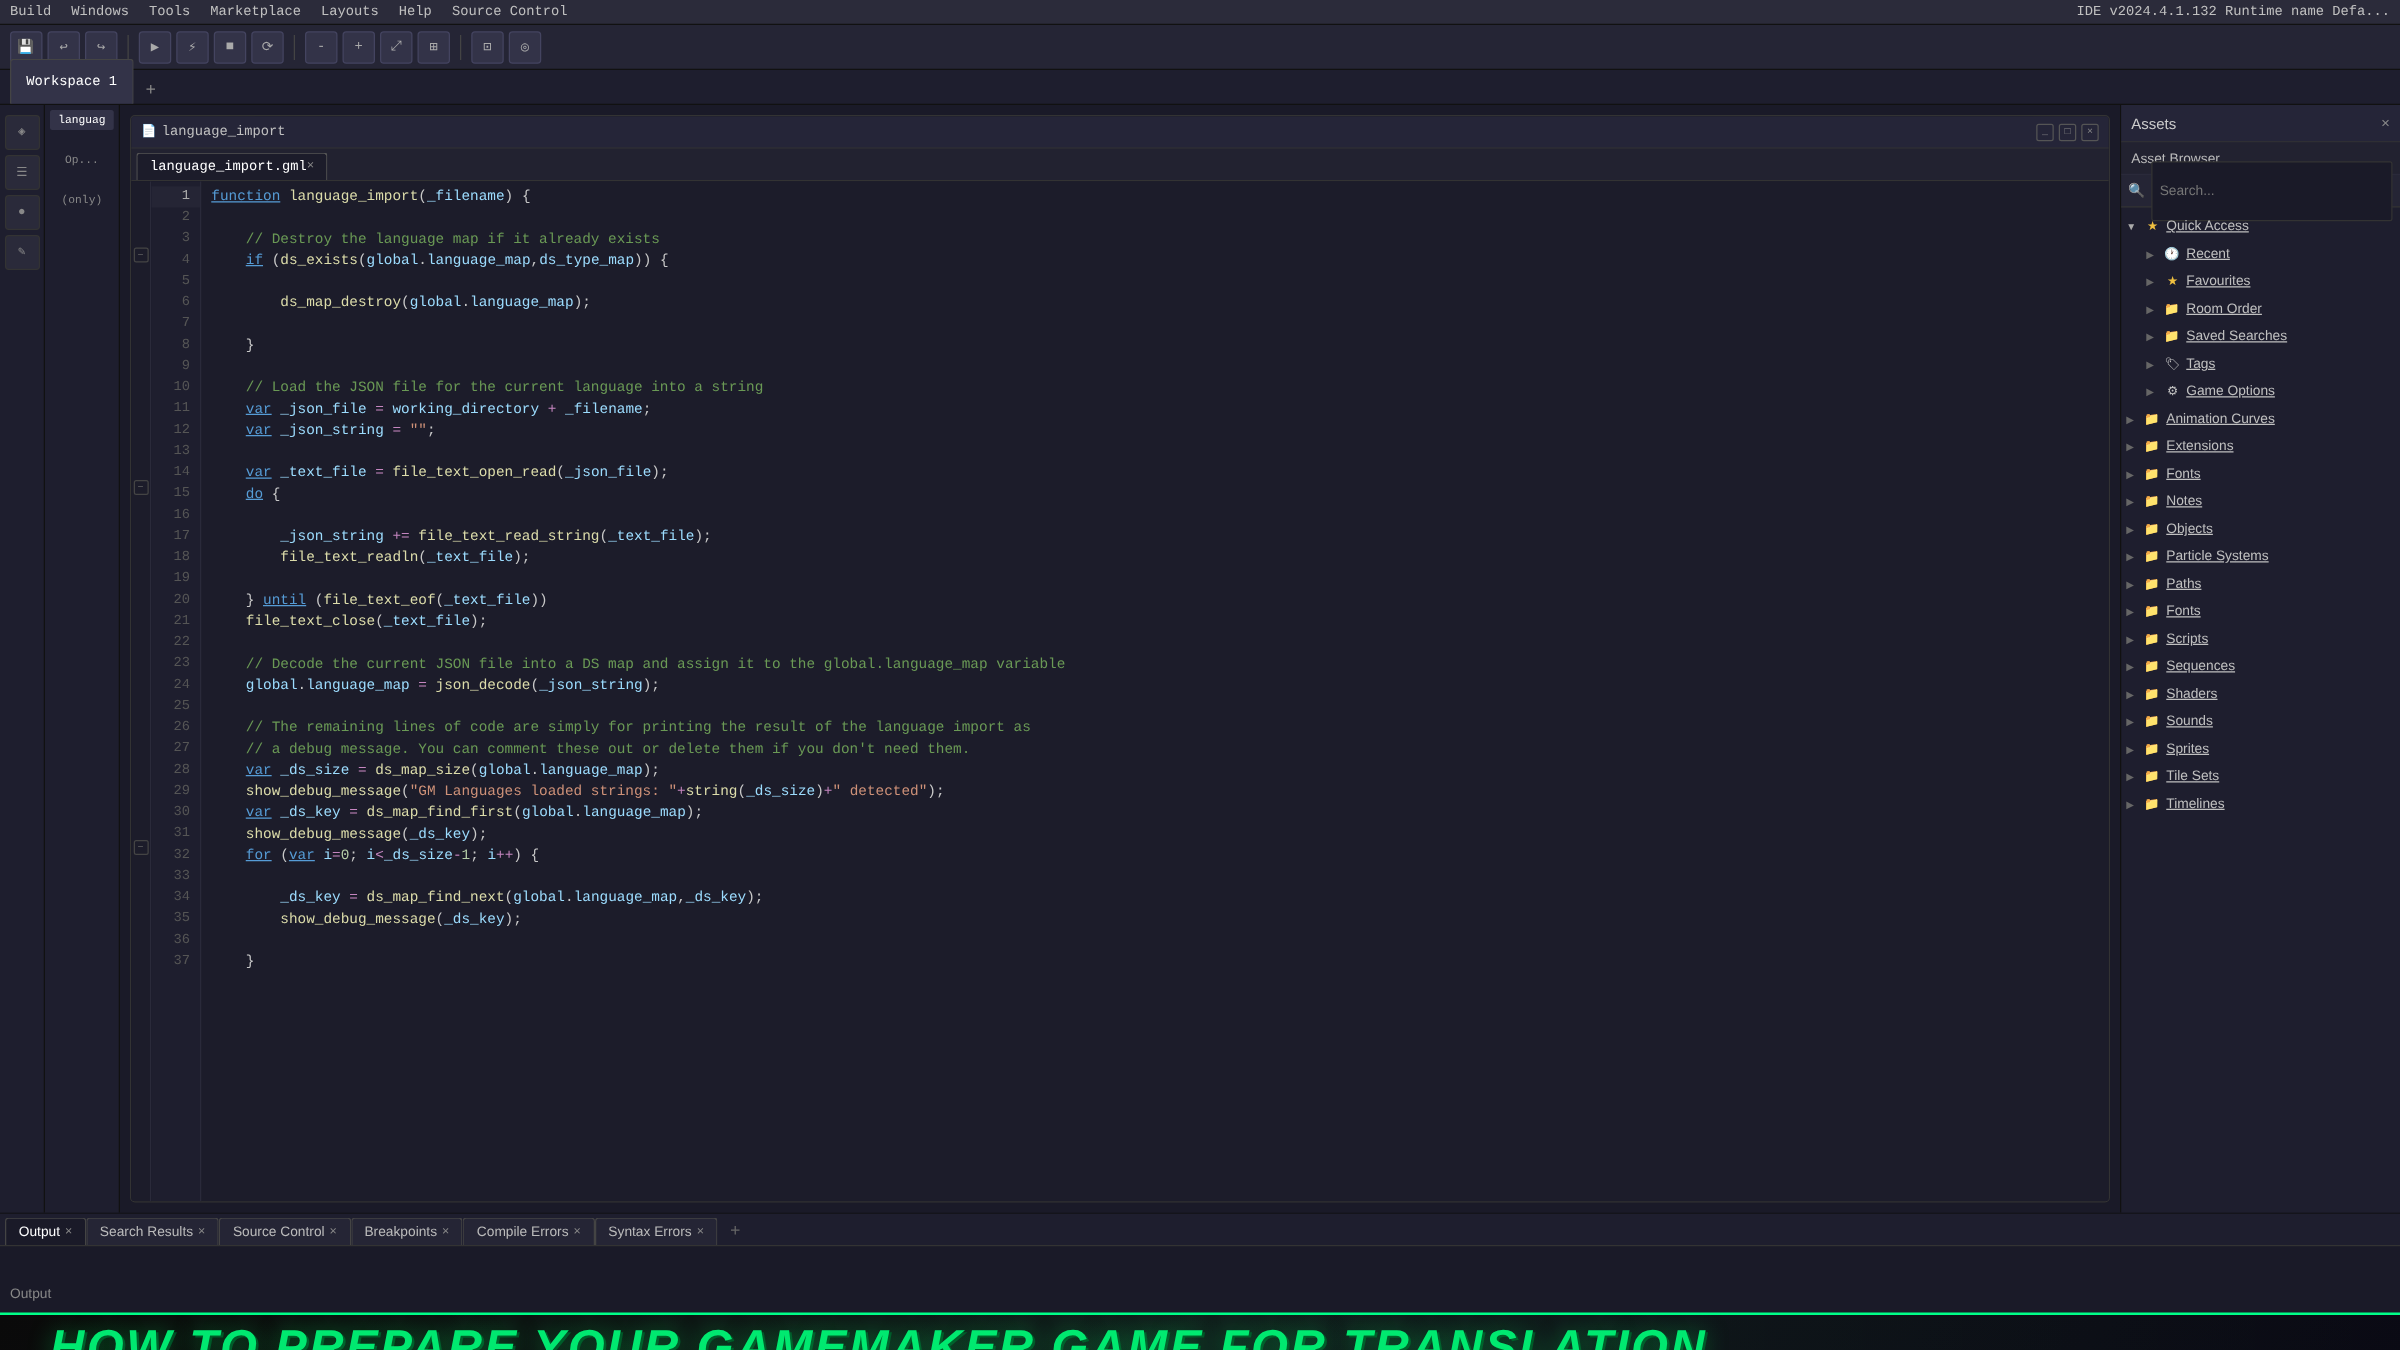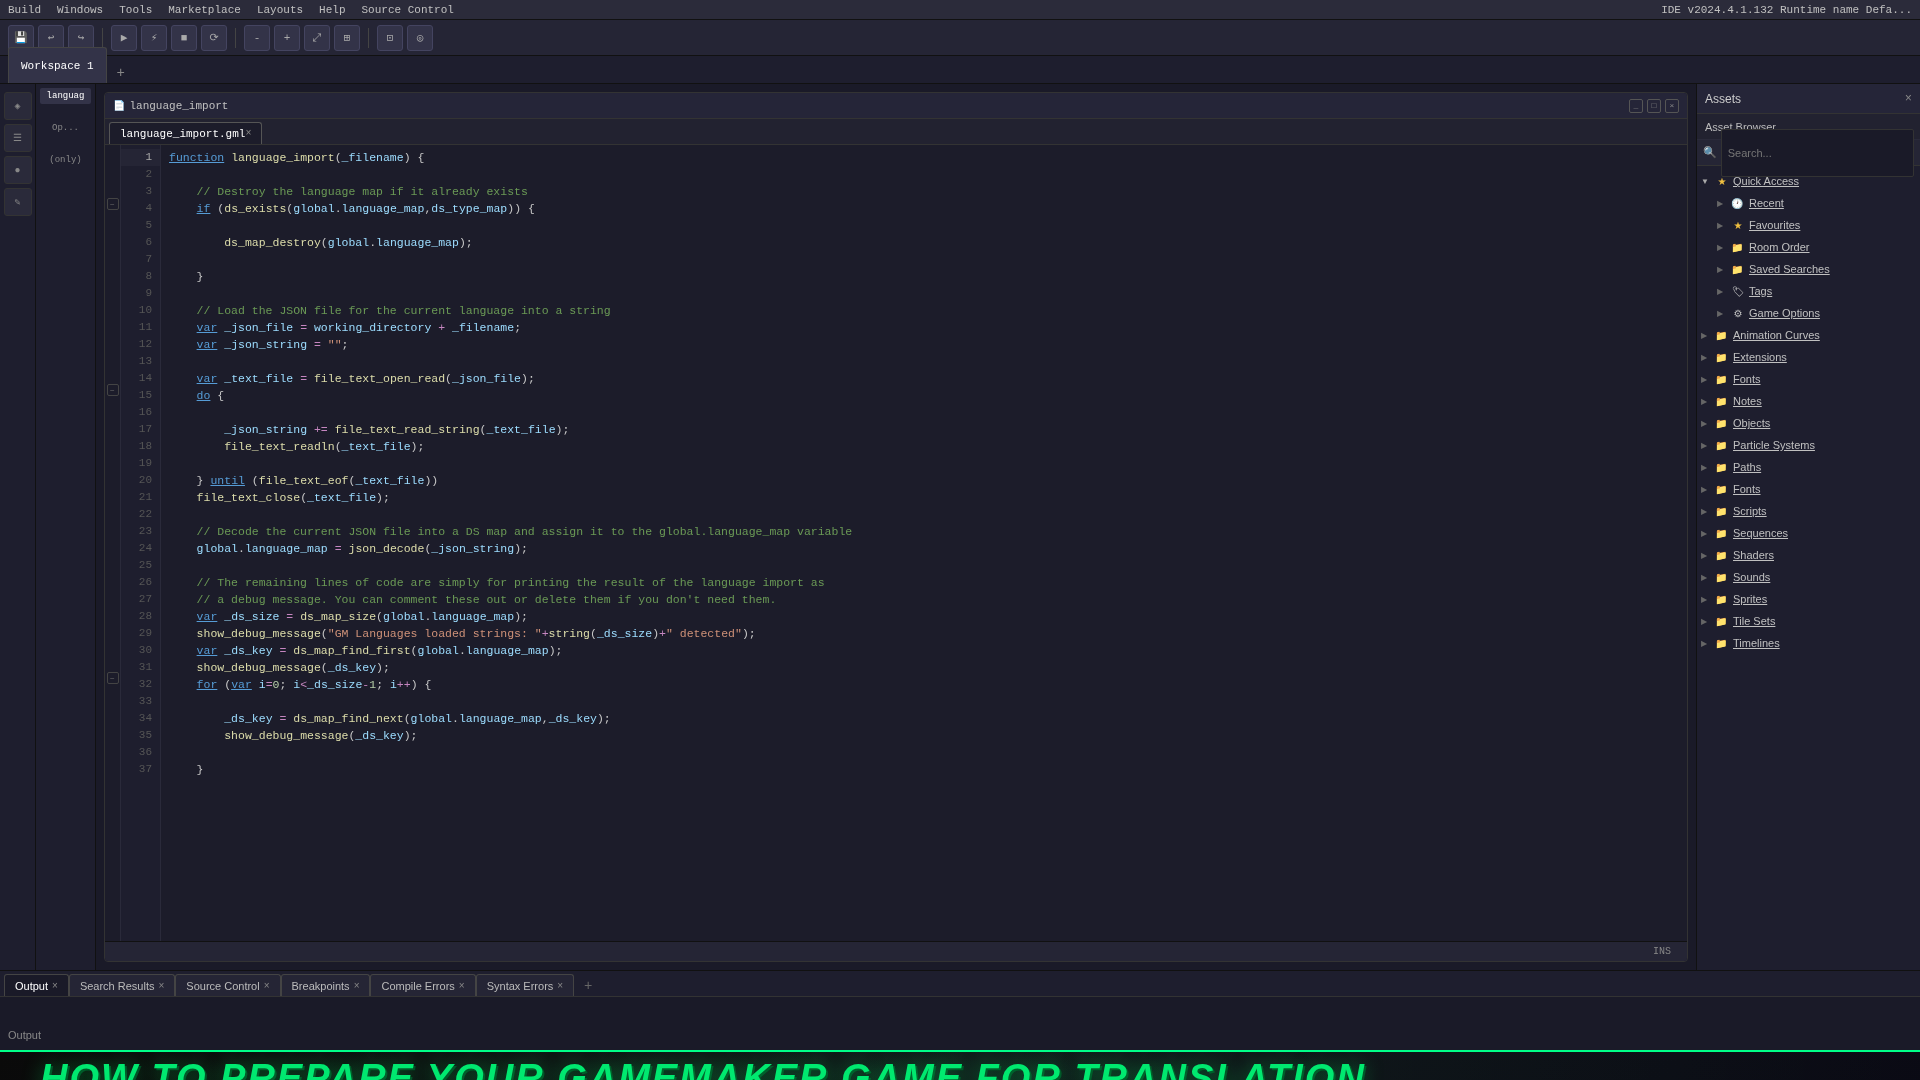--- a/index.html
+++ b/index.html
@@ -686,23 +686,20 @@
     <span class="kw">var</span> <span class="var-color">_ds_key</span> <span class="op">=</span> <span class="fn">ds_map_find_first</span>(<span class="var-color">global</span>.<span class="var-color">language_map</span>)<span class="punc">;</span>
     <span class="fn">show_debug_message</span>(<span class="var-color">_ds_key</span>)<span class="punc">;</span>
     <span class="kw">for</span> (<span class="kw">var</span> <span class="var-color">i</span><span class="op">=</span><span class="num">0</span><span class="punc">;</span> <span class="var-color">i</span><span class="op">&lt;</span><span class="var-color">_ds_size</span><span class="op">-</span><span class="num">1</span><span class="punc">;</span> <span class="var-color">i</span><span class="op">++</span>) <span class="punc">{</span>
 
         <span class="var-color">_ds_key</span> <span class="op">=</span> <span class="fn">ds_map_find_next</span>(<span class="var-color">global</span>.<span class="var-color">language_map</span>,<span class="var-color">_ds_key</span>)<span class="punc">;</span>
         <span class="fn">show_debug_message</span>(<span class="var-color">_ds_key</span>)<span class="punc">;</span>
 
     <span class="punc">}</span></div>
       </div>
 
-      <div class="status-bar">
-        <span class="status-item">INS</span>
-      </div>
     </div>
   </div>
 
   <div class="right-panel">
     <div class="right-panel-header">
       <span class="right-panel-title">Assets</span>
       <span class="panel-close-btn">×</span>
     </div>
     <div class="asset-browser-label">Asset Browser</div>
     <div class="search-box">

